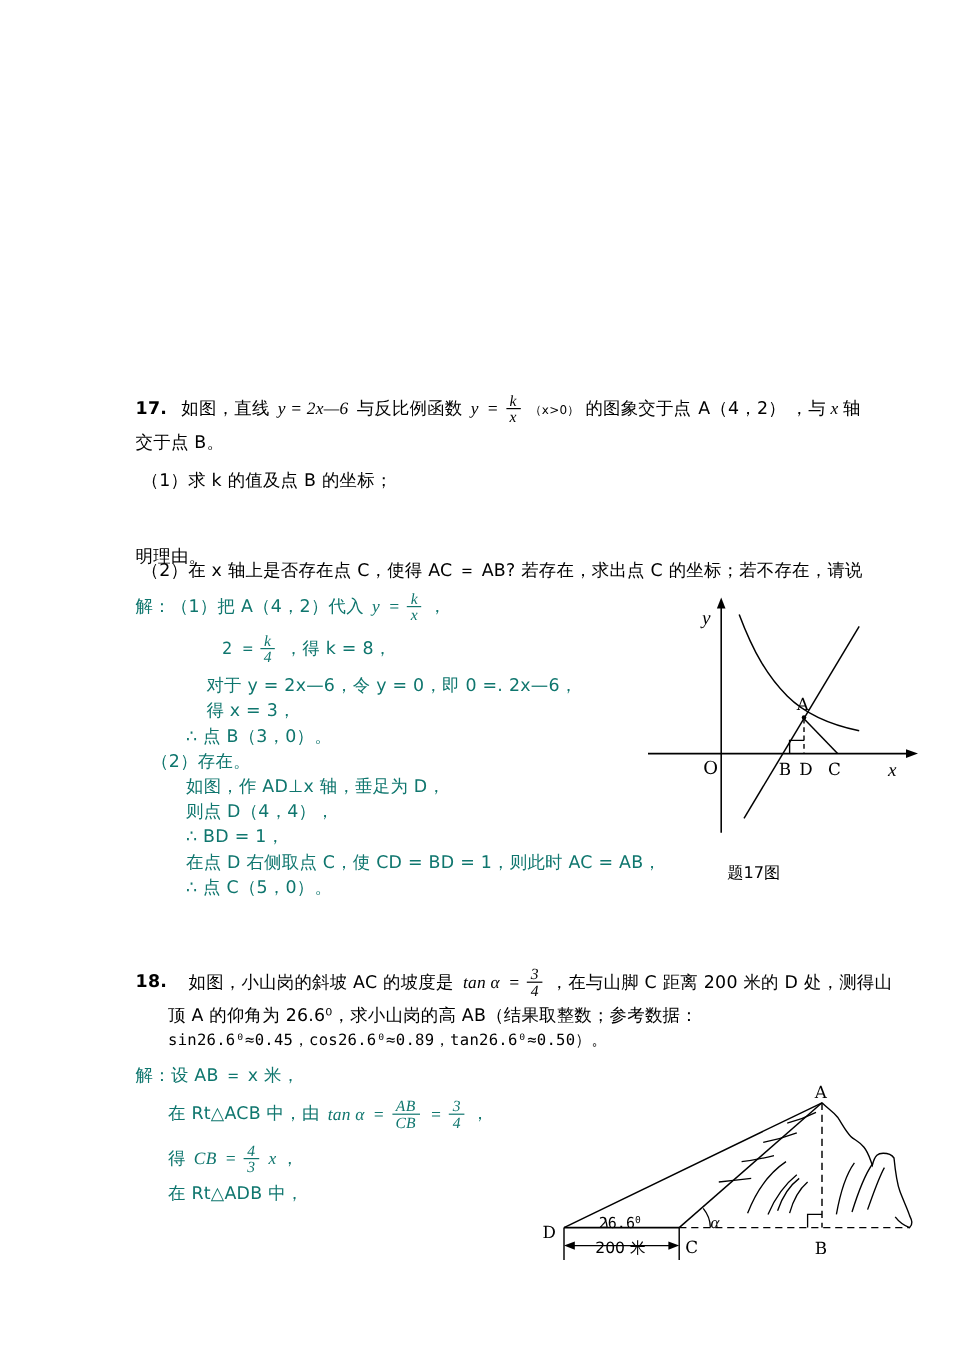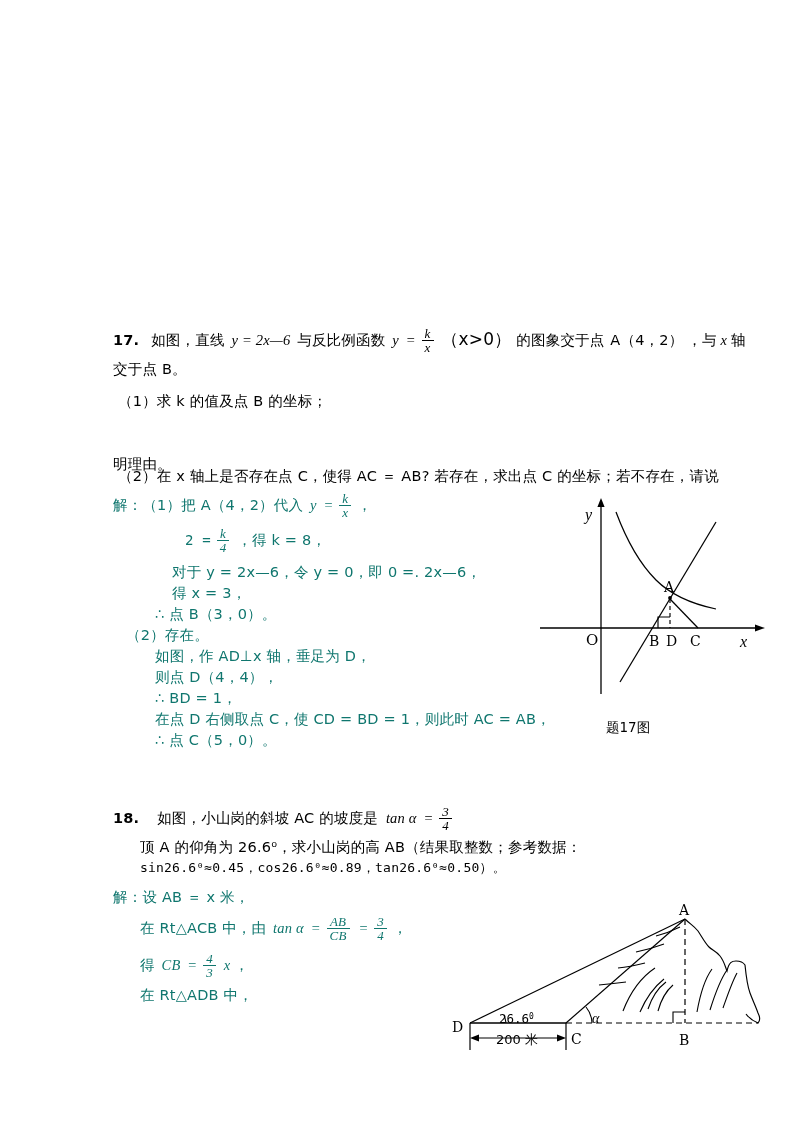--- a/index.html
+++ b/index.html
@@ -76,21 +76,21 @@
       <span class="num-label">17.</span>
       <span class="cjk" style="margin-left:8px;">如图，直线</span>
       <span class="ital" style="margin-left:3px;">y = 2x—6</span>
       <span class="cjk" style="margin-left:3px;">与反比例函数</span>
       <span class="ital" style="margin-left:3px;">y</span>
       <span class="ital" style="margin-left:3px;">=</span>
       <span class="frac">
         <span class="nm">k</span>
         <span class="dn">x</span>
       </span>
-      <span class="cjk" style="margin-left:2px; font-size:17px;">（x&gt;0）</span>
+      <span class="cjk" style="margin-left:2px; font-size:10px;">（x&gt;0）</span>
       <span class="cjk" style="margin-left:1px;">的图象交于点</span>
       <span class="cjk" style="margin-left:2px;text-align:center;">A（4，2）</span>
       <span class="cjk">，与</span>
       <span class="ital">x</span>
       <span class="cjk">轴</span>
     </div>
 
     <div class="abs line cjk" style="left:113px; top:362px;">交于点 B。</div>
 
     <div class="abs line cjk" style="left:118px; top:394px;">（1）求 k 的值及点 B 的坐标；</div>
@@ -165,20 +165,21 @@
 
     <div class="abs line" style="left:113px; top:805px;">
       <span class="num-label">18.</span>
       <span class="cjk" style="margin-left:14px;">如图，小山岗的斜坡 AC 的坡度是</span>
       <span class="ital" style="margin-left:4px;">tan α</span>
       <span class="ital" style="margin-left:3px;">=</span>
       <span class="frac">
         <span class="nm">3</span>
         <span class="dn">4</span>
       </span>
+      <span class="cjk" style="margin-left:1px;">，在与山脚 C 距离 200 米的 D 处，测得山</span>
     </div>
 
     <div class="abs line cjk" style="left:140px; top:840px;">顶 A 的仰角为 26.6⁰，求小山岗的高 AB（结果取整数；参考数据：</div>
     <div class="abs line mono" style="left:140px; top:861px; font-size:13px;">sin26.6⁰≈0.45，cos26.6⁰≈0.89，tan26.6⁰≈0.50）。</div>
 
     <div class="abs line red cjk" style="left:113px; top:890px;">解：设 AB ＝ x 米，</div>
 
     <div class="abs line red" style="left:140px; top:915px;">
       <span class="cjk">在 Rt△ACB 中，由</span>
       <span class="ital" style="margin-left:3px;">tan α</span>

